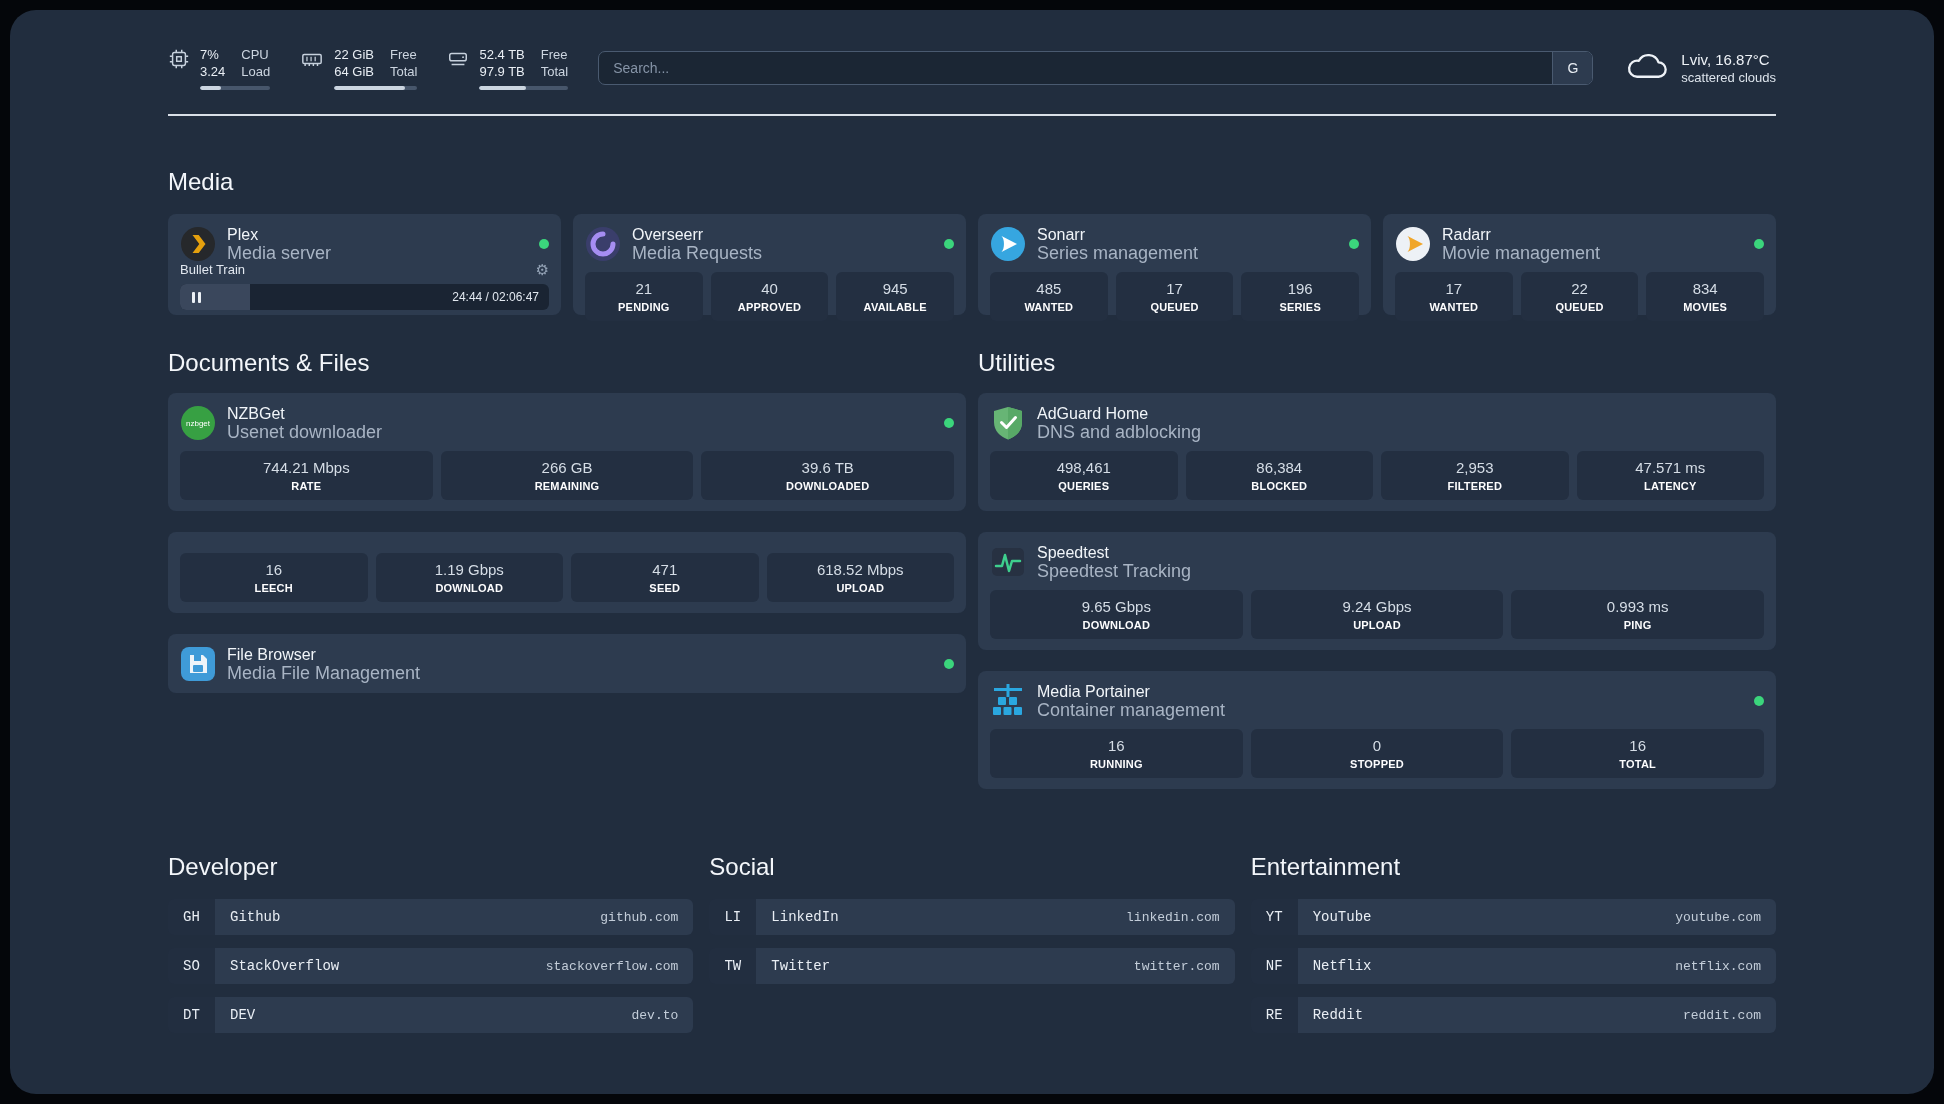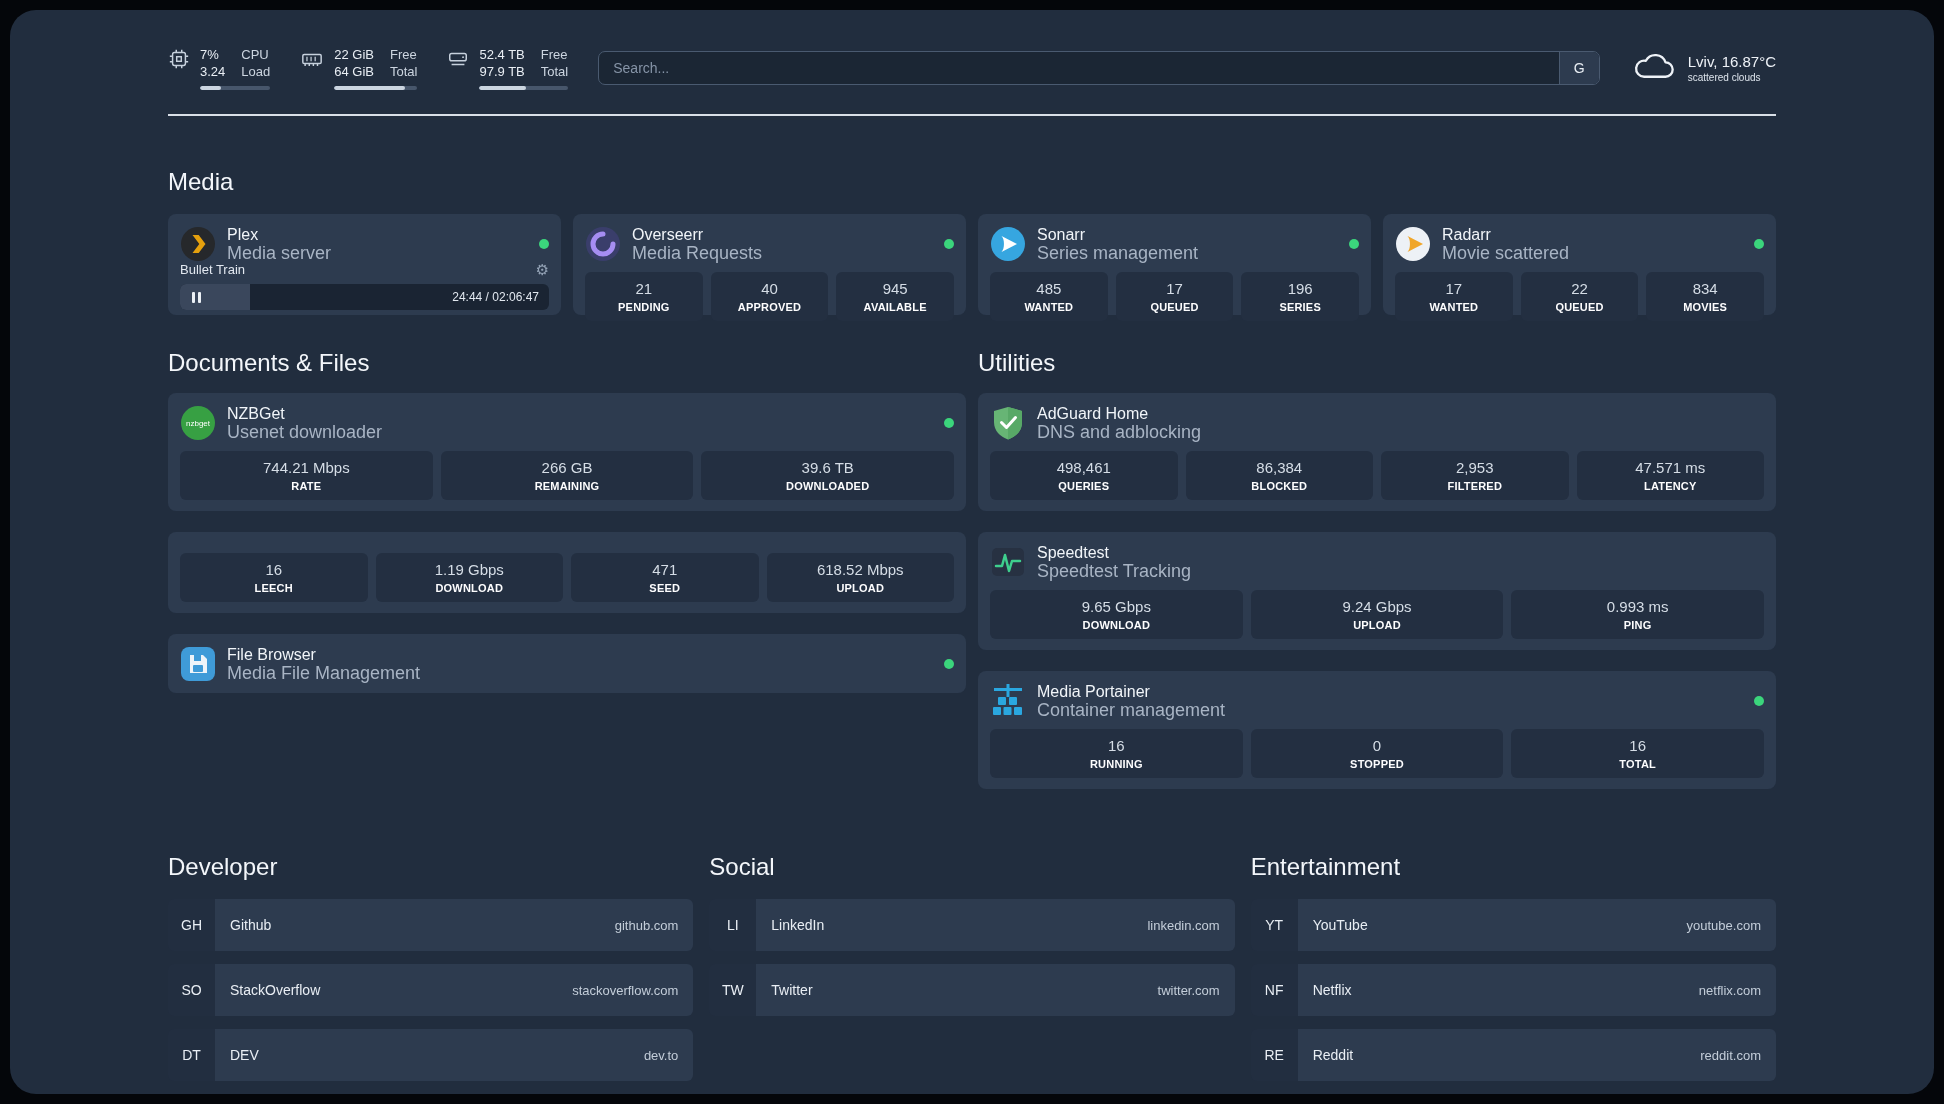--- a/index.html
+++ b/index.html
@@ -26,21 +26,21 @@
   .search-input { width:100%; height:100%; background:#1b2634; border:1px solid #4a5a70;
     border-radius:7px; color:#e2e8f0; font-size:14px; padding:0 52px 0 14px; outline:none;
     font-family:"Liberation Sans", sans-serif; }
   .search-input::placeholder { color:#8694a7; }
   .search-engine { position:absolute; right:1px; top:1px; bottom:1px; width:40px;
     background:#2d3b4f; border-left:1px solid #4a5a70; border-radius:0 6px 6px 0;
     display:flex; align-items:center; justify-content:center; color:#e9eef4; font-size:14px; cursor:pointer; }
 
   .weather { display:flex; align-items:center; gap:12px;justify-content:space-between; }
   .weather-text .w1 { font-size:15px; color:#eef2f7; }
-  .weather-text .w2 { font-size:10px; color:#dde4ec; margin-top:2px; }
+  .weather-text .w2 { font-size:13px; color:#dde4ec; margin-top:2px; }
 
   .divider { height:2px; background:#d9dfe7; margin-top:24px; }
 
   
   .section-h { font-size:24px; font-weight:500; color:#f3f6fa; }
   .media-h { margin:52px 0 18px; }
   .media-grid { display:grid; grid-template-columns:repeat(4,1fr); gap:12px; }
 
   .card { background:#2d3b4f; border-radius:8px; padding:11px 12px; cursor:pointer; }
   .media-card { height:101px; display:flex; flex-direction:column; justify-content:space-between; }
@@ -67,21 +67,21 @@
   .player-time { margin-left:auto; z-index:1; font-size:12px; color:#e2e8f0; }
 
   .cols { display:grid; grid-template-columns:1fr 1fr; gap:12px; margin-top:34px; }
   .col-h { margin-bottom:16px; }
   .col-stack { display:flex; flex-direction:column; gap:21px; }
 
   
   .bookmarks { display:grid; grid-template-columns:1fr 1fr 1fr; gap:16px; margin-top:64px; }
   .bm-h { margin-bottom:18px; }
   .bm-list { display:flex; flex-direction:column; gap:13px; }
-  .bm-row { display:flex; height:52px; cursor:pointer; }
+  .bm-row { display:flex; height:36px; cursor:pointer;font-family:Liberation Mono, monospace; }
   .bm-abbr { width:47px; background:#222e40; border-radius:6px 0 0 6px; display:flex;
     align-items:center; justify-content:center; font-size:14px; color:#e9eef4; flex:none; }
   .bm-bar { flex:1; background:#2d3b4f; border-radius:0 6px 6px 0; display:flex;
     align-items:center; justify-content:space-between; padding:0 15px; }
   .bm-name { font-size:14px; color:#e9eef4; }
   .bm-url { font-size:13px; color:#c3cdd9; }
 </style>
 </head>
 <body>
 
@@ -286,21 +286,21 @@
     <div class="card media-card">
       <div class="card-head">
         <span class="app-icon">
           <svg viewBox="0 0 36 36" width="36" height="36">
                   <circle cx="18" cy="18" r="17" fill="#edf1f6"></circle>
                   <path d="M12.5 10 L28 18 L12.5 26 C15.8 23 15.8 13 12.5 10 Z" fill="#f0a62a"></path>
                 </svg>
         </span>
         <div class="head-text">
           <div class="t">Radarr</div>
-          <div class="s">Movie scattered</div>
+          <div class="s">Movie management</div>
         </div>
         <span class="dot"></span>
       </div>
       <div class="stats">
         <div class="tile">
           <div class="tv">17</div>
           <div class="tl">WANTED</div>
         </div>
         <div class="tile">
           <div class="tv">22</div>

